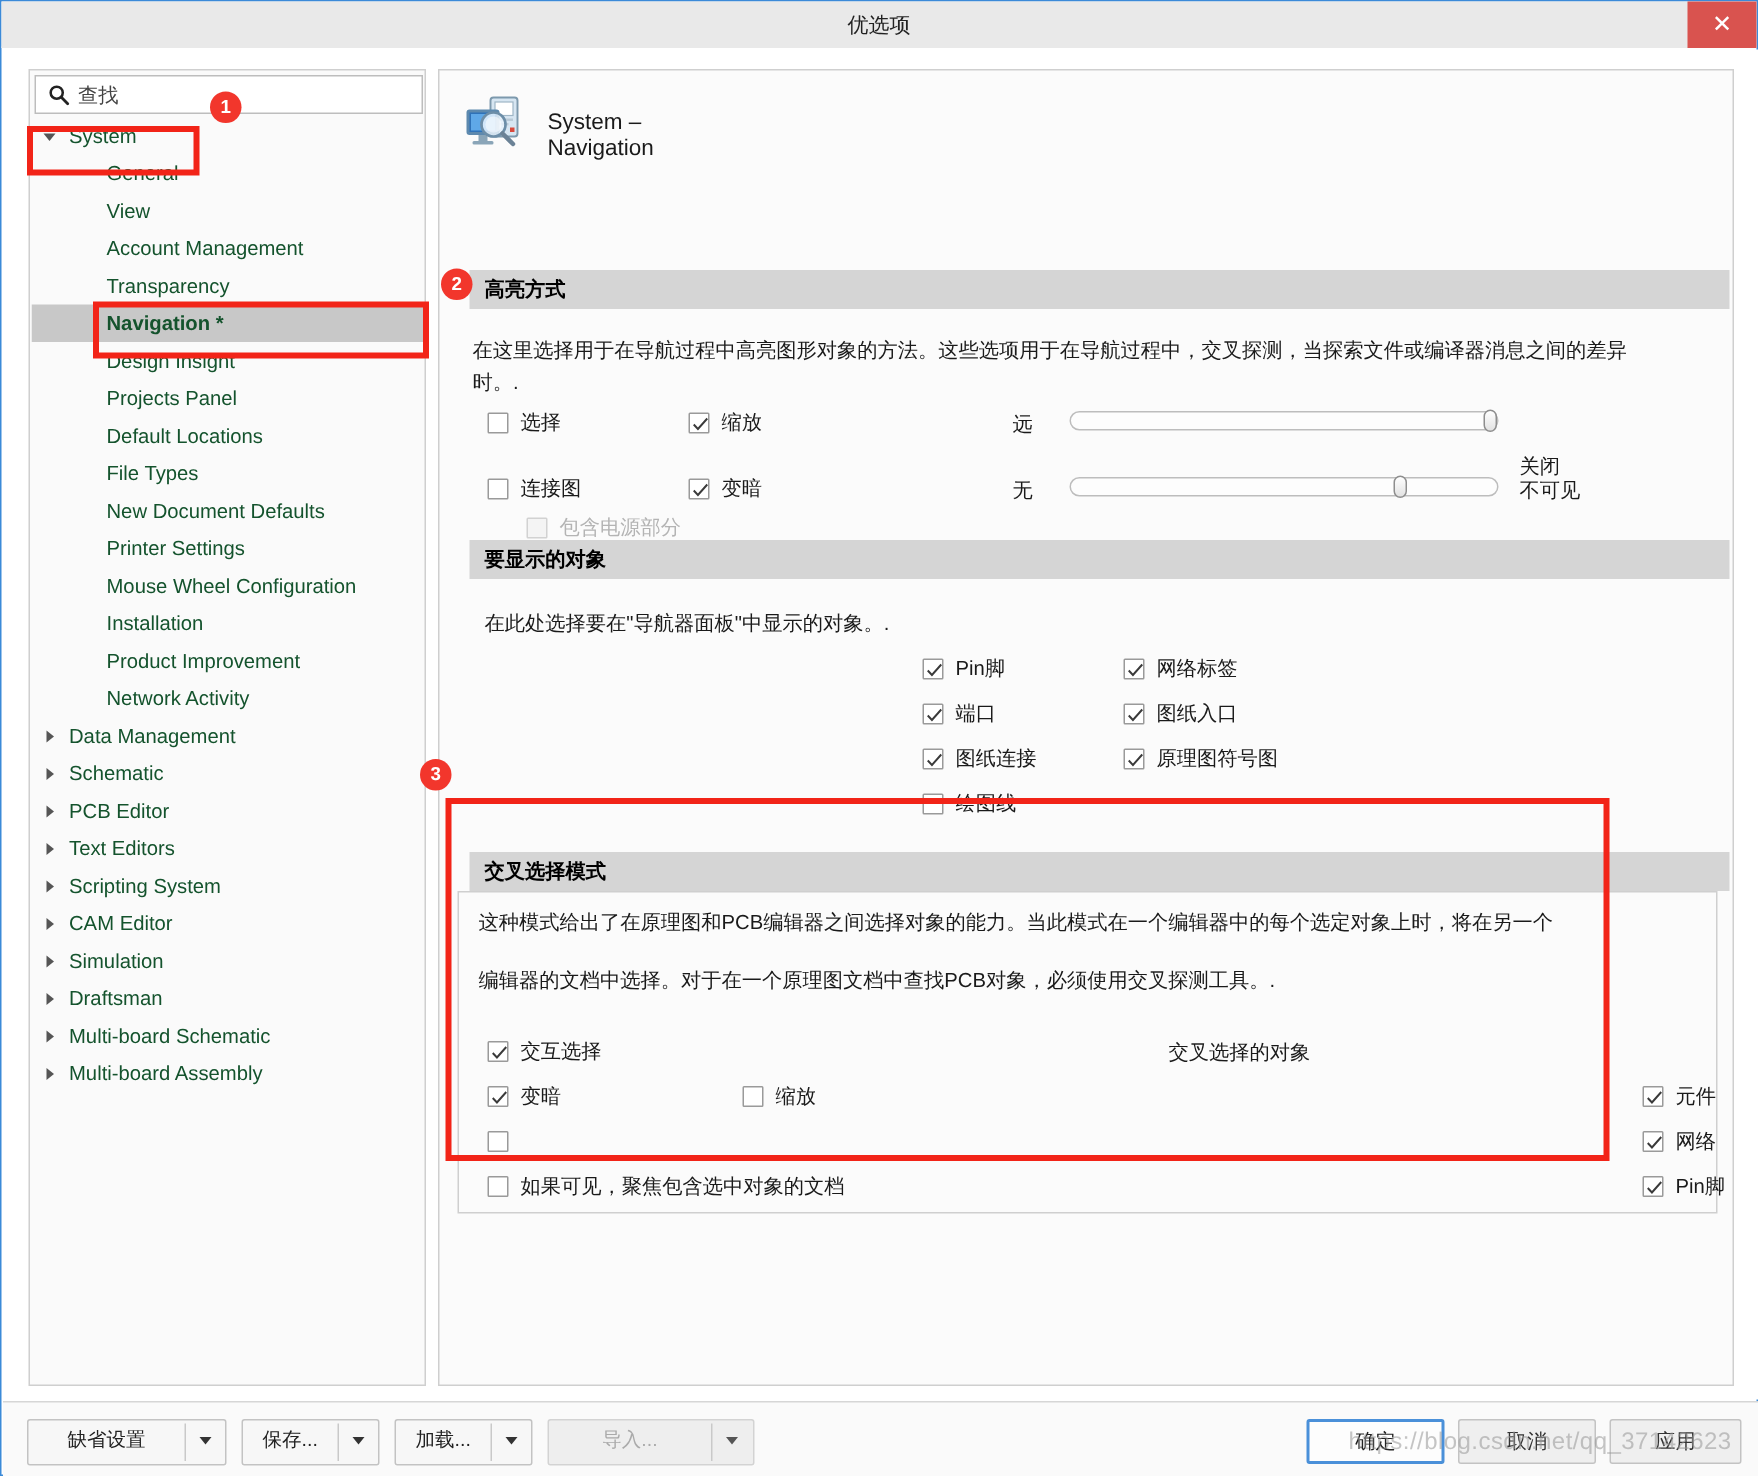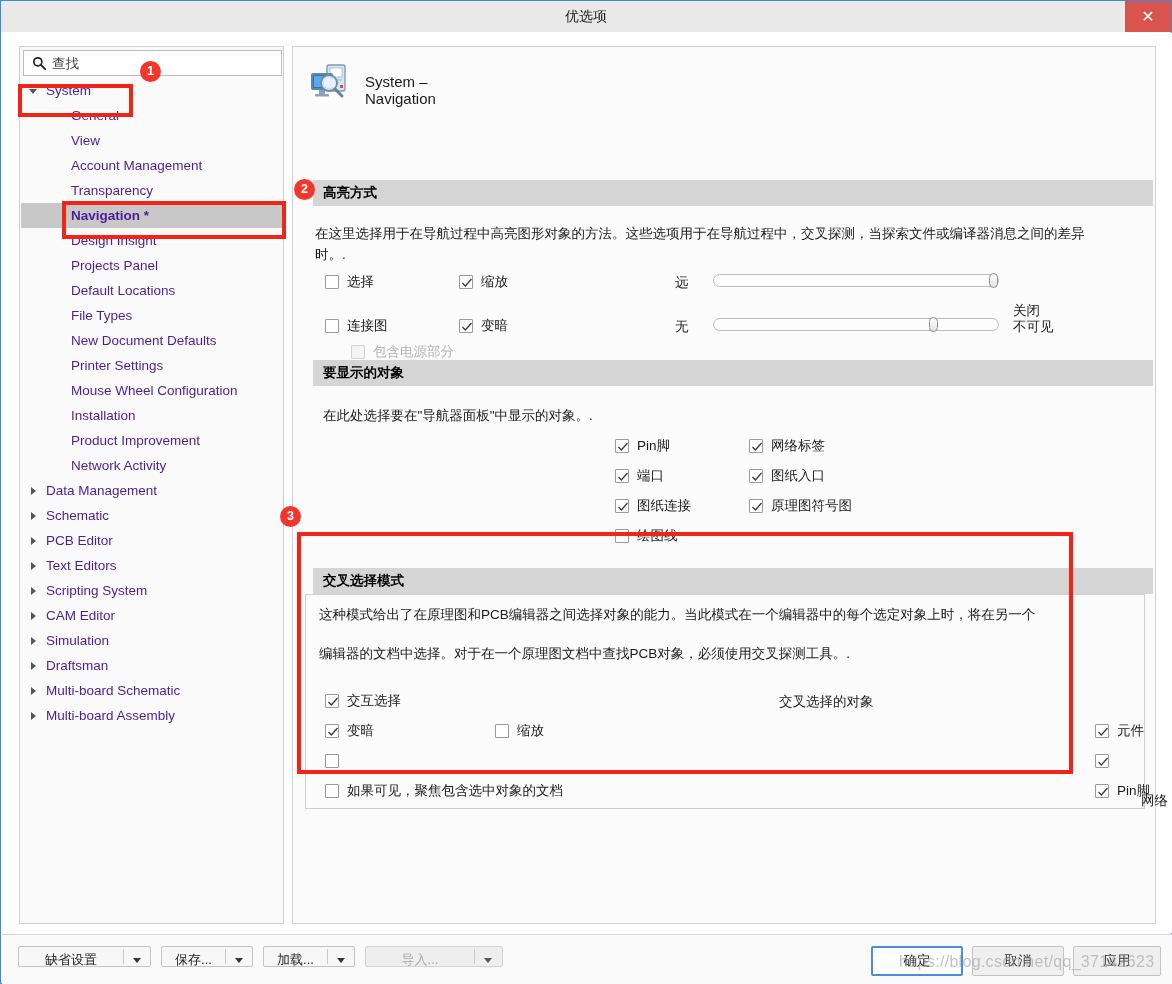--- a/index.html
+++ b/index.html
@@ -84,21 +84,21 @@
     position: absolute;
     left: 1px; top: 31px;
     width: 261px; height: 845px;
     overflow: hidden;
   }
   .tree-item {
     position: relative;
     height: 25px;
     line-height: 25px;
     font-size: 13.5px;
-    color: #4c1d95;
+    color: #14532d;
     white-space: nowrap;
     cursor: default;
   }
   .tree-item .lbl { display:inline-block; }
   .lvl0 { padding-left: 25px; }
   .lvl1 { padding-left: 50px; }
   .tri {
     position: absolute;
     left: 10px; top: 9px;
     width: 0; height: 0;
@@ -221,21 +221,21 @@
   .bottombar {
     position: absolute;
     left: 1px; top: 933px;
     width: 1170px; height: 50px;
     background: #fafafa;
     border-top: 1px solid #d6d6d6;
   }
   .splitbtn {
     position: absolute;
     top: 11px;
-    height: 21px;
+    height: 31px;
     border: 1px solid #c3c3c3;
     background: #f7f7f7;
     border-radius: 2px;
     cursor: pointer;
   }
   .splitbtn .main {
     position:absolute; left:0; top:0; bottom:0;
     line-height: 26px;
     text-align: center;
     font-size: 13px;
@@ -495,21 +495,21 @@
             <svg width="12" height="12" viewBox="0 0 12 12">
               <path d="M1.5 6 L4.3 9 L10.5 2" fill="none" stroke="#3a3a3a" stroke-width="1.3"></path>
             </svg>
           </div>
           <div class="cb-label" style="left: 824px; top: 676px;">元件</div>
           <div class="cb" style="left: 802px; top: 707px;">
             <svg width="12" height="12" viewBox="0 0 12 12">
               <path d="M1.5 6 L4.3 9 L10.5 2" fill="none" stroke="#3a3a3a" stroke-width="1.3"></path>
             </svg>
           </div>
-          <div class="cb-label" style="left: 848px; top: 706px; margin-top: 40px;">网络</div>
+          <div class="cb-label" style="left: 824px; top: 706px;">网络</div>
           <div class="cb" style="left: 802px; top: 737px;">
             <svg width="12" height="12" viewBox="0 0 12 12">
               <path d="M1.5 6 L4.3 9 L10.5 2" fill="none" stroke="#3a3a3a" stroke-width="1.3"></path>
             </svg>
           </div>
           <div class="cb-label" style="left: 824px; top: 736px;">Pin脚</div>
         </div>
 
     </div>
   </div>

